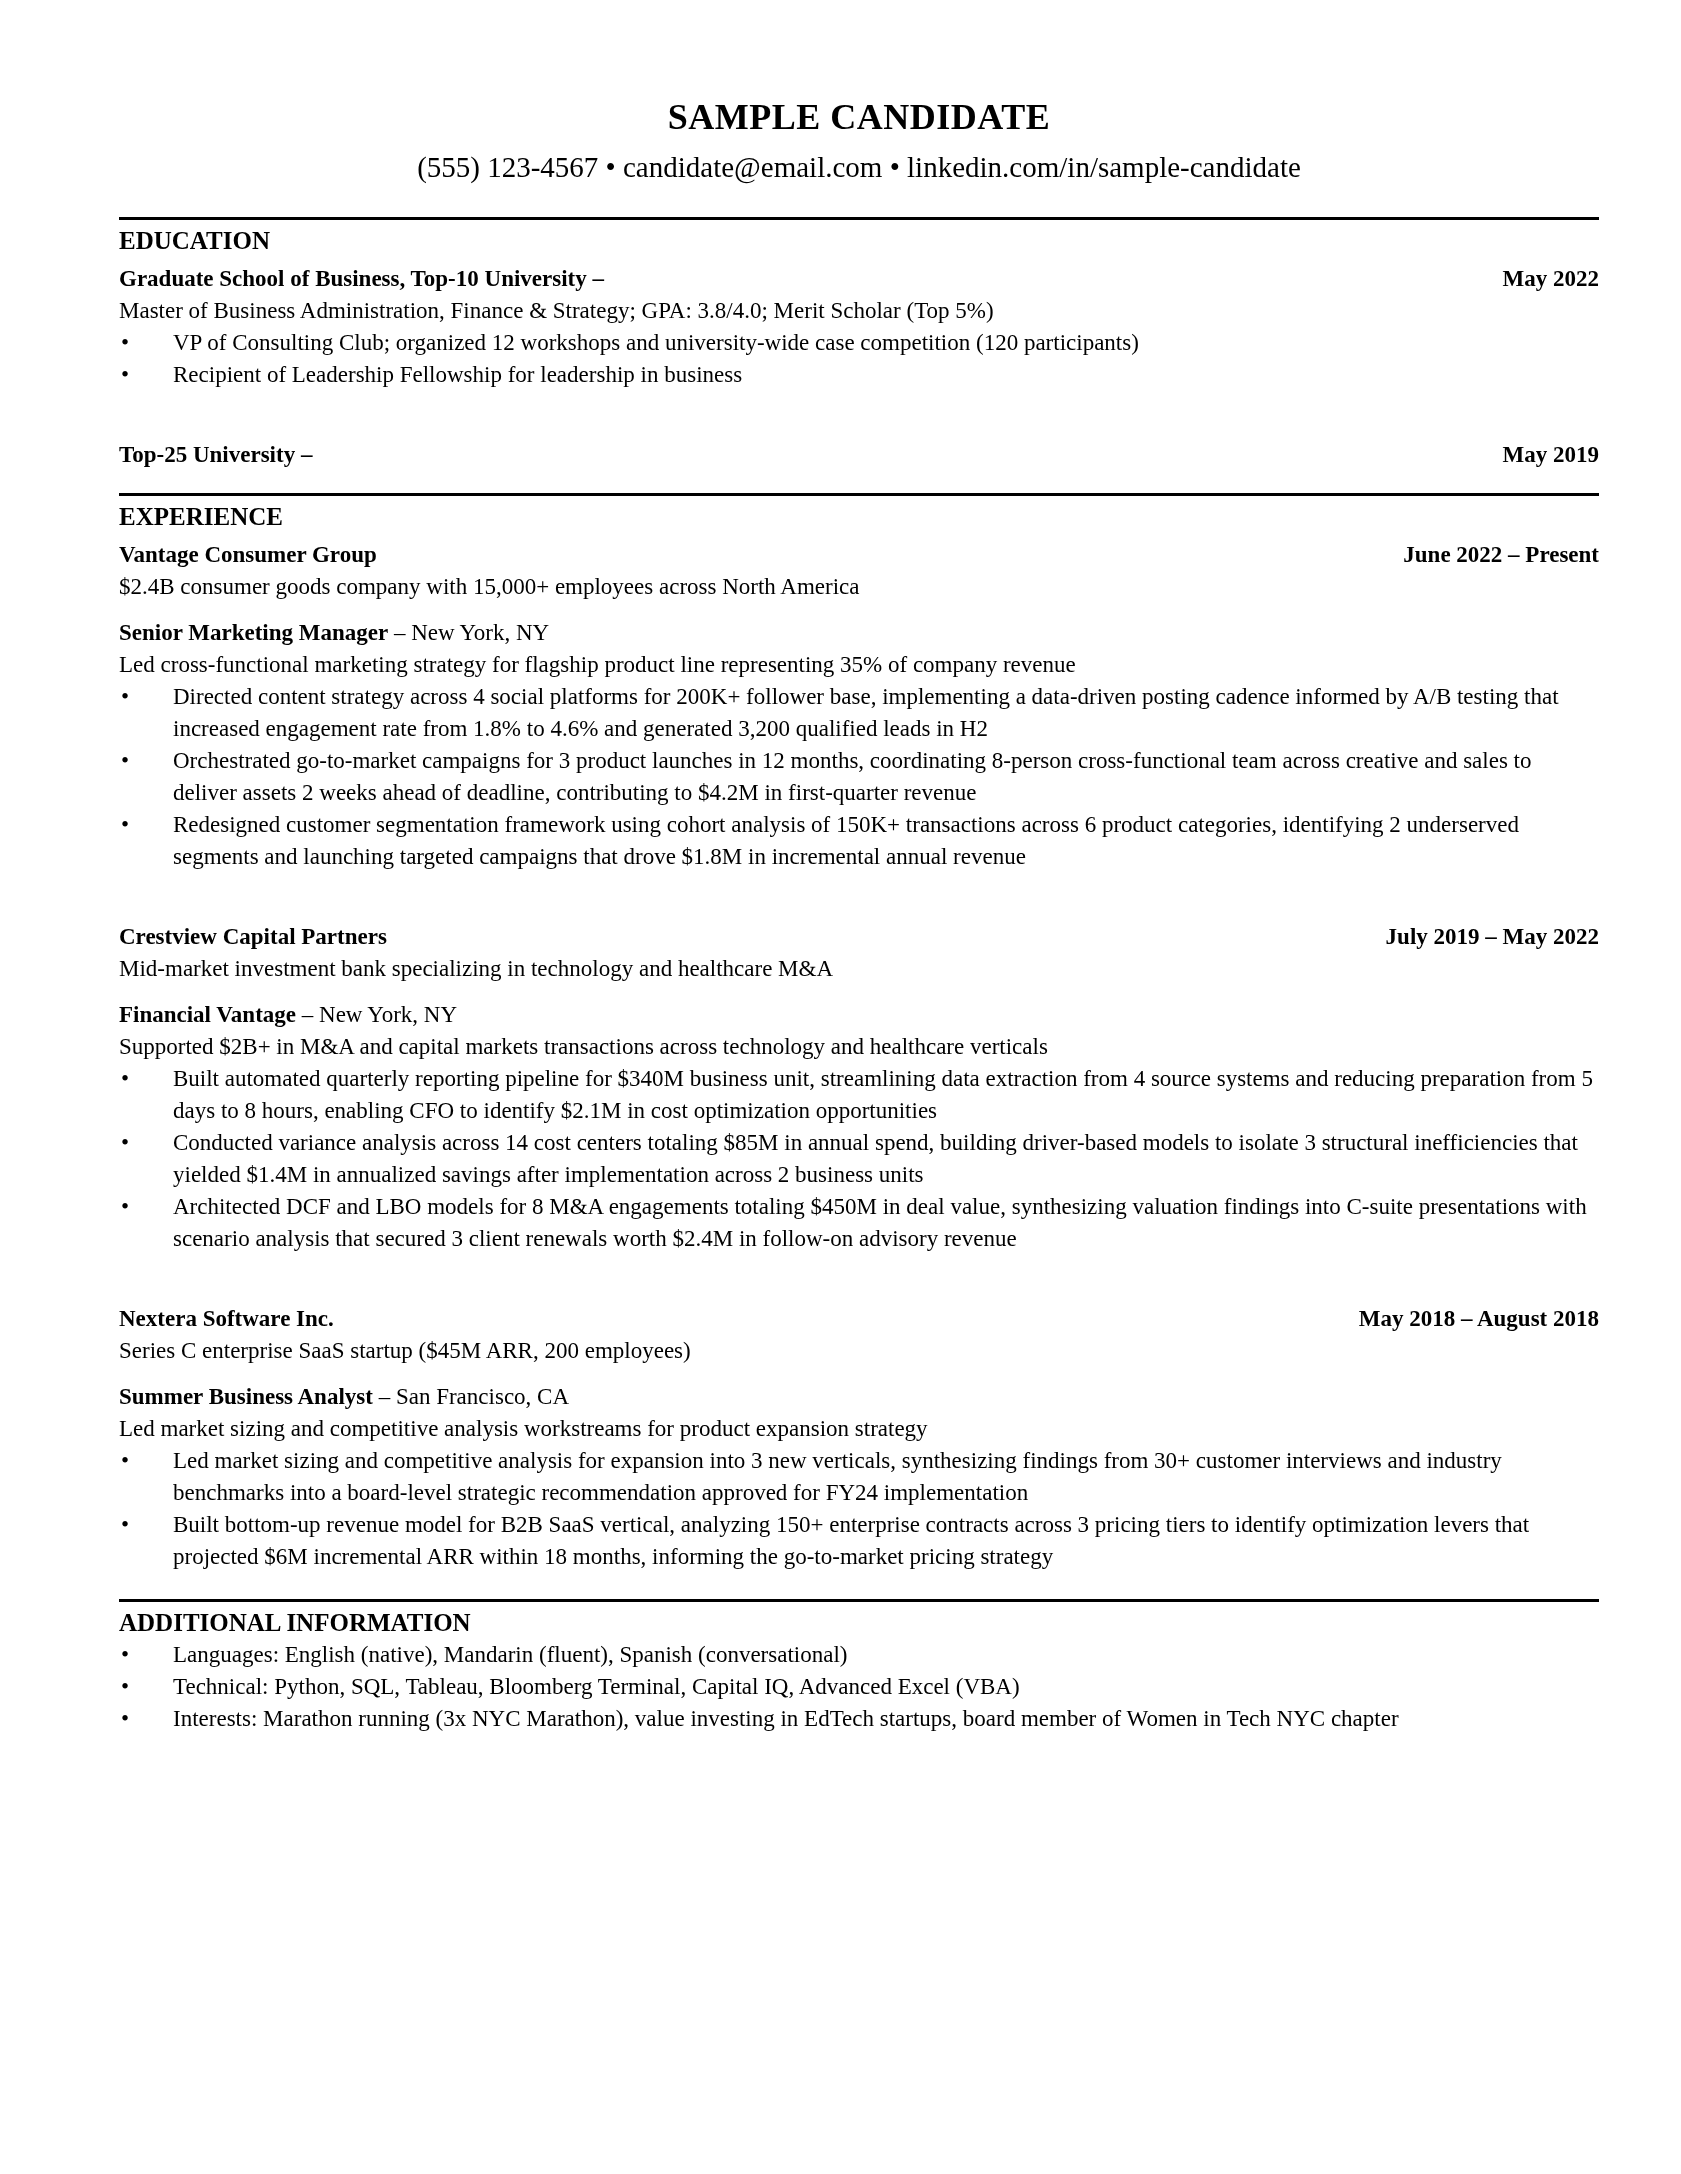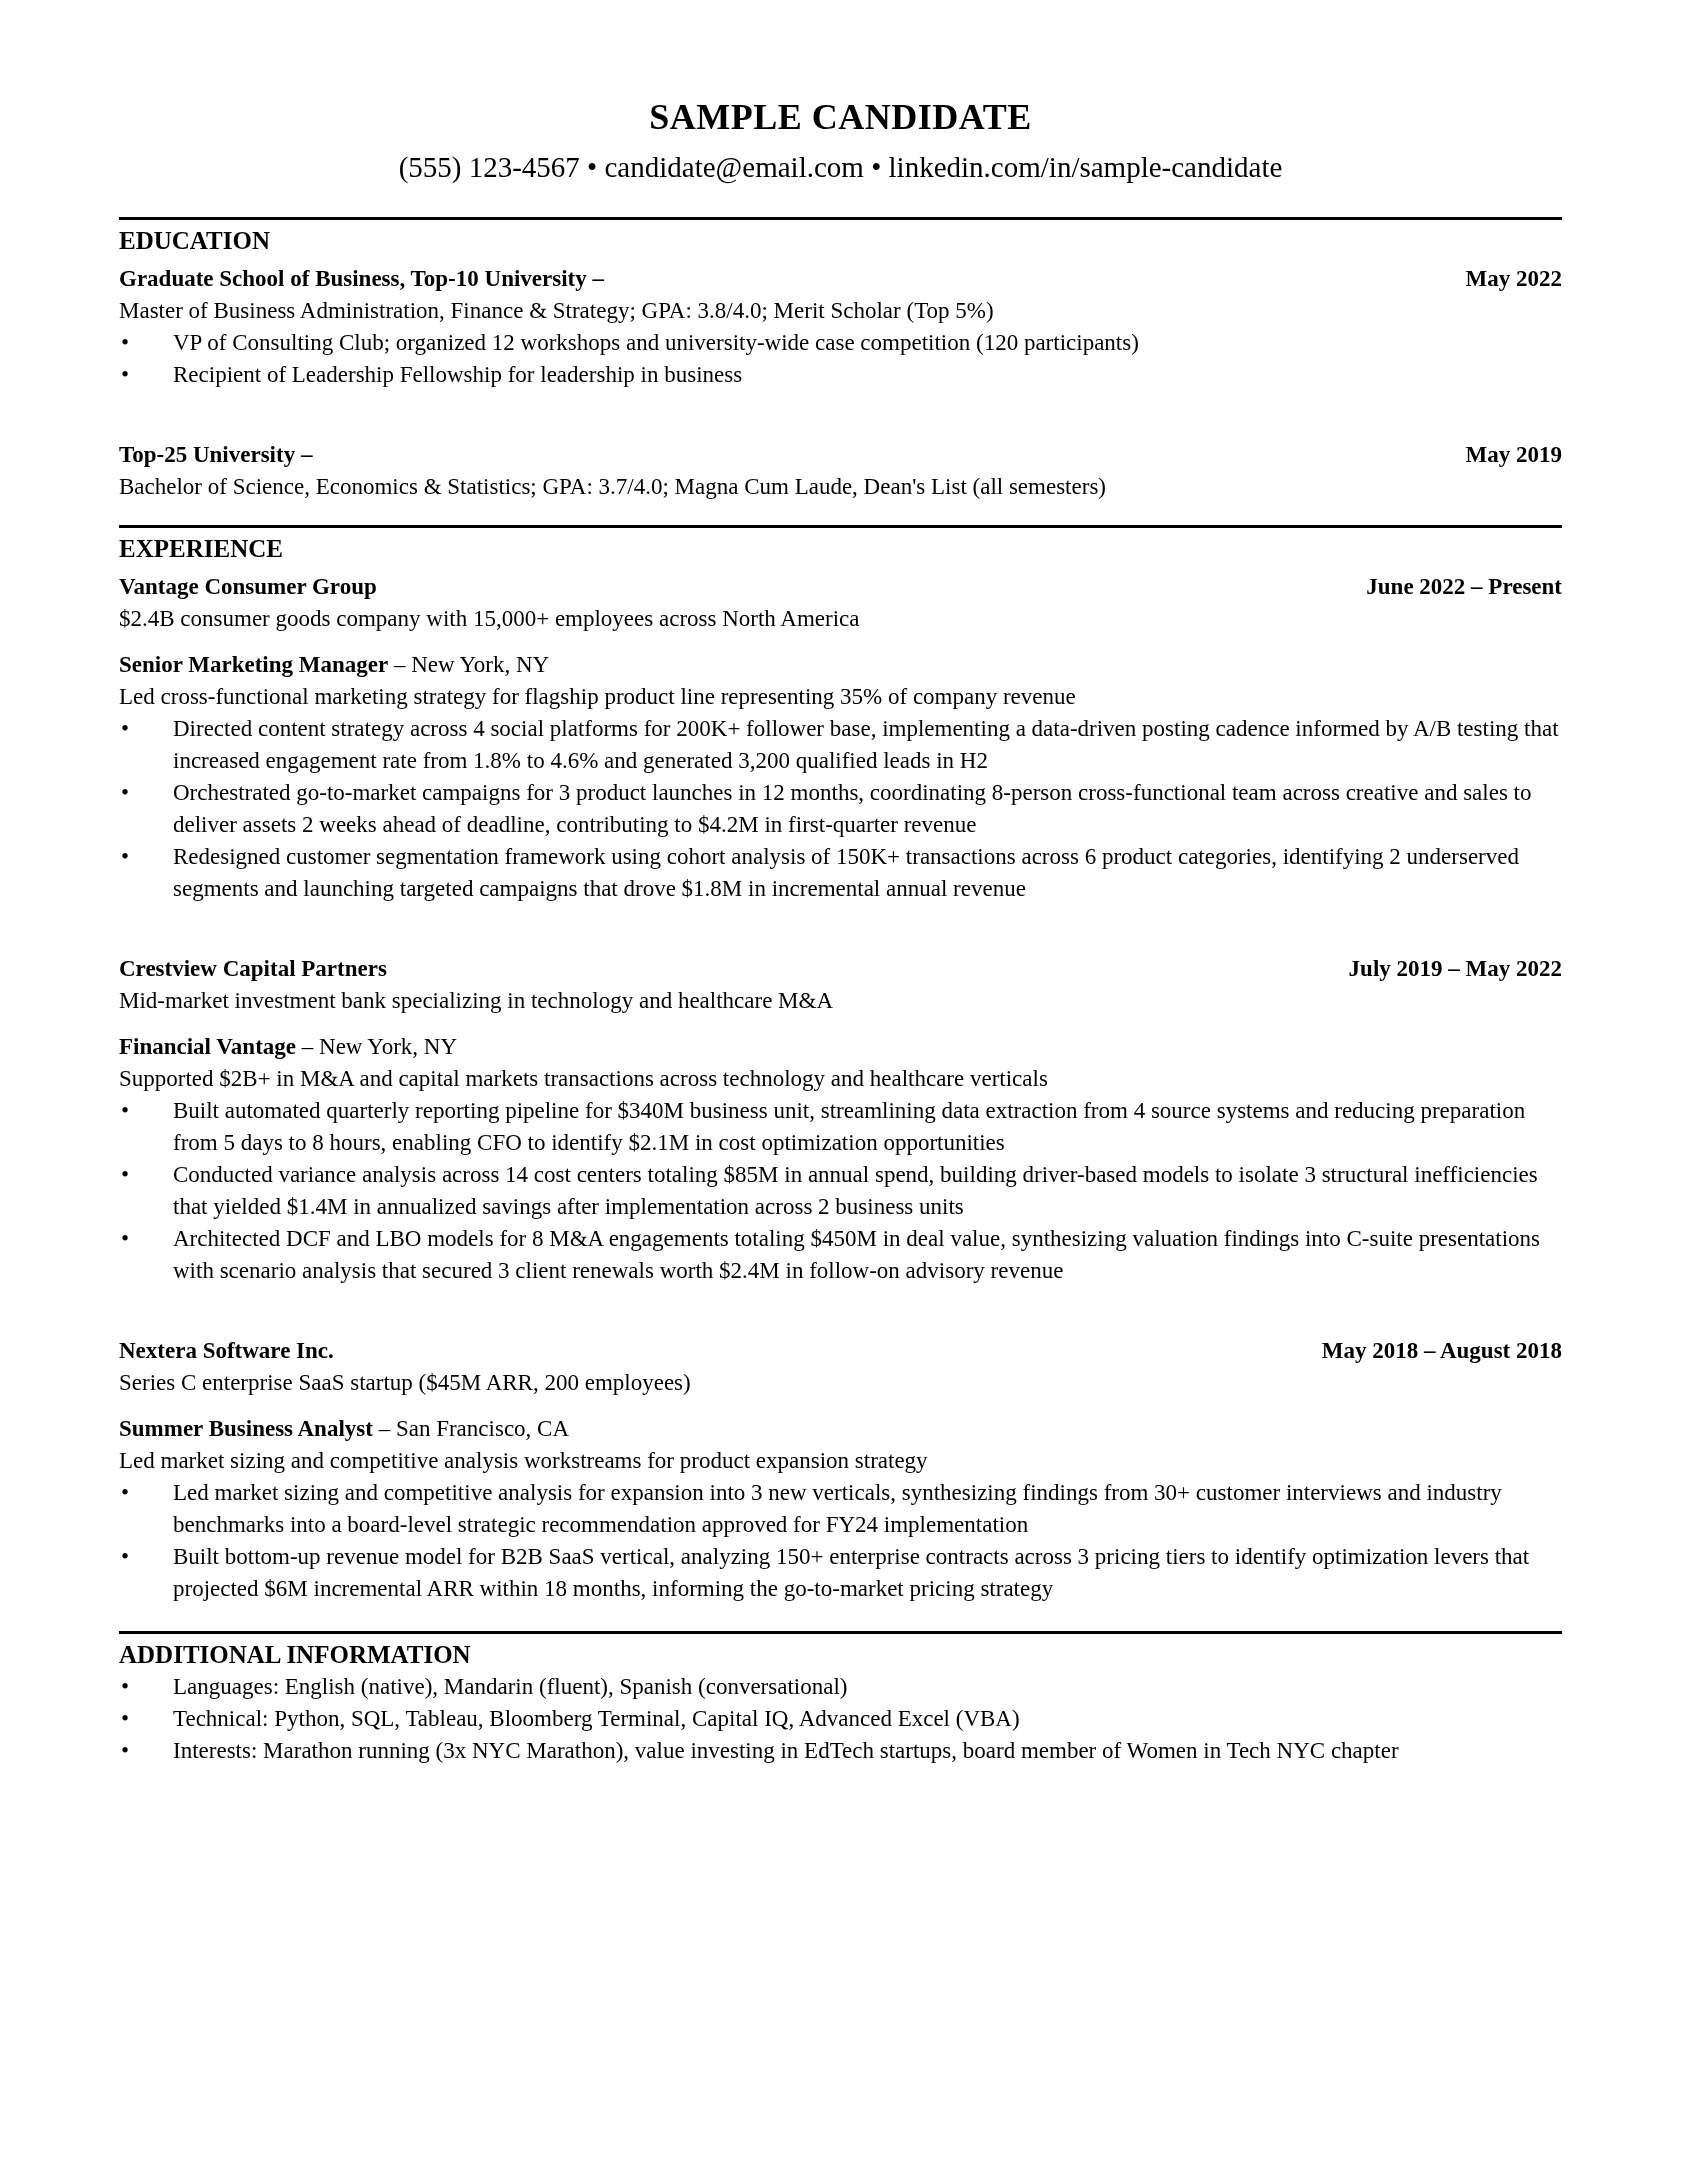--- a/index.html
+++ b/index.html
@@ -4,21 +4,21 @@
 <style>
   html, body {
     margin: 0;
     padding: 0;
     background: #ffffff;
   }
   .page {
     width: 1681px;
     height: 2174px;
     box-sizing: border-box;
-    padding: 97px 119px 0 119px;
+    padding: 97px 82px 0 119px;
     background: #ffffff;
     color: #000000;
     font-family: "Liberation Serif", "DejaVu Serif", serif;
     font-size: 23px;
     line-height: 32px;
     overflow: hidden;
   }
   .name {
     text-align: center;
     font-weight: bold;
@@ -92,21 +92,20 @@
         <li class="bullet"><span class="mk">•</span><span>VP of Consulting Club; organized 12 workshops and university-wide case competition (120 participants)</span></li>
         <li class="bullet"><span class="mk">•</span><span>Recipient of Leadership Fellowship for leadership in business</span></li>
       </ul>
     </div>
 
     <div class="entry gap">
       <div class="row">
         <span class="b">Top-25 University –</span>
         <span class="date">May 2019</span>
       </div>
-      <div class="i">Bachelor of Science, Economics &amp; Statistics; GPA: 3.7/4.0; Magna Cum Laude, Dean's List (all semesters)</div>
     </div>
   </section>
 
   <section class="sec sec-exp">
     <div class="sec-title">EXPERIENCE</div>
 
     <div class="entry">
       <div class="row">
         <span class="b">Vantage Consumer Group</span>
         <span class="date">June 2022 – Present</span>

